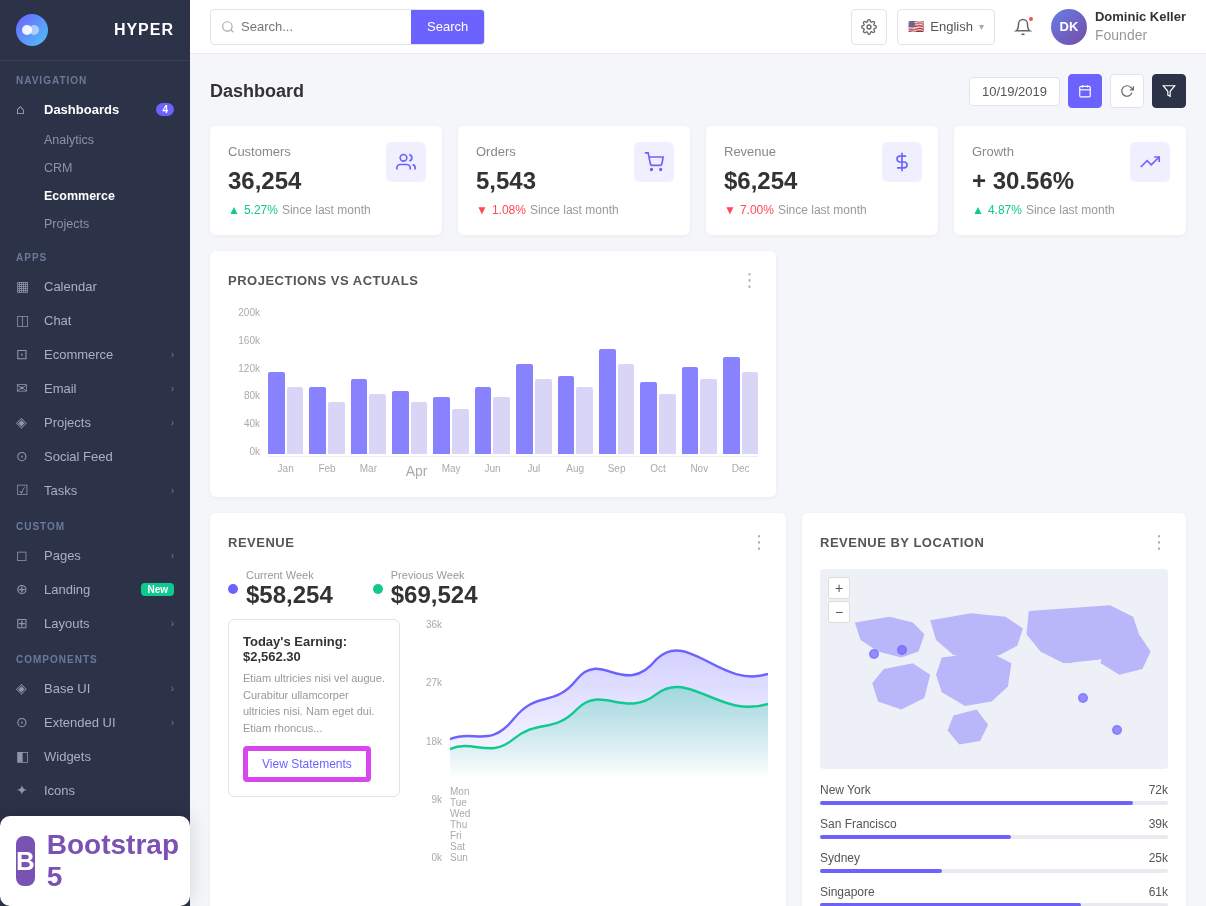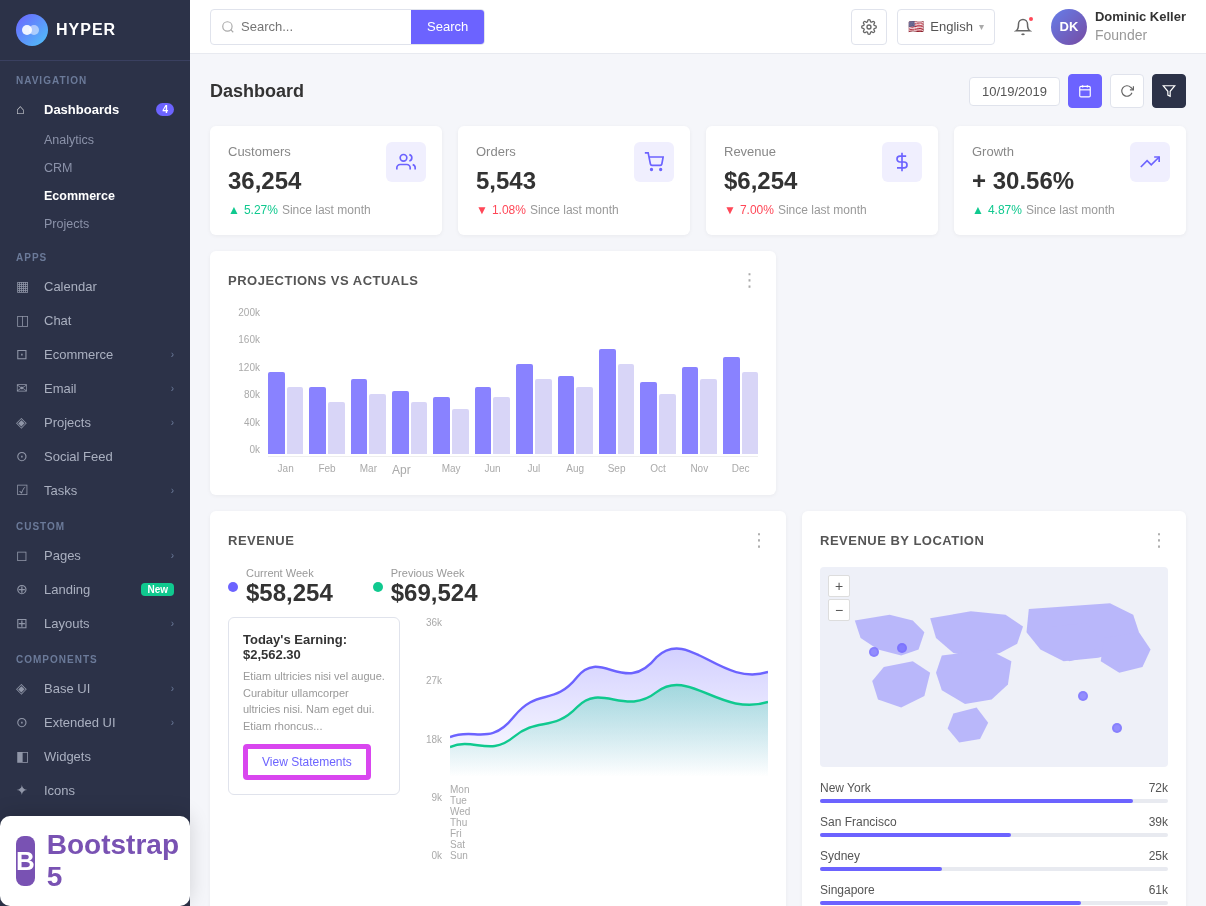--- a/index.html
+++ b/index.html
@@ -17,20 +17,21 @@
       overflow-y: auto;
     }
     #sidebar::-webkit-scrollbar { width: 4px; }
     #sidebar::-webkit-scrollbar-thumb { background: #444; }
 
     .sidebar-logo {
       display: flex;
       align-items: center;
       padding: 14px 16px;
       border-bottom: 1px solid #3a4060;
+      justify-content: space-between;
     }
     .logo-icon {
       width: 32px; height: 32px;
       background: linear-gradient(135deg, #6c63ff, #4fc3f7);
       border-radius: 50%;
       display: flex; align-items: center; justify-content: center;
       font-size: 14px; color: white; font-weight: bold;
       margin-right: 8px;
     }
     .logo-text { color: white; font-size: 16px; font-weight: 700; letter-spacing: 1px; }
@@ -704,21 +705,21 @@
                 </div>
                 <div style="display: flex; align-items: flex-end; gap: 2px; flex: 1 1 0%; height: 150px;">
                   <div style="flex: 1 1 0%; height: 97.5px; background: rgb(108, 99, 255); border-radius: 2px 2px 0px 0px; opacity: 0.8;"></div>
                   <div style="flex: 1 1 0%; height: 82.5px; background: rgb(216, 213, 247); border-radius: 2px 2px 0px 0px;"></div>
                 </div>
               </div>
             <div style="display:flex;gap:6px;margin-top:6px;" id="bar-x-labels">
             <div style="flex: 1 1 0%; text-align: center; font-size: 10px; color: rgb(170, 170, 170);">Jan</div>
                 <div style="flex: 1 1 0%; text-align: center; font-size: 10px; color: rgb(170, 170, 170);">Feb</div>
                 <div style="flex: 1 1 0%; text-align: center; font-size: 10px; color: rgb(170, 170, 170);">Mar</div>
-                <div style="flex: 1 1 0%; text-align: left; font-size: 12px; color: rgb(170, 170, 170);">Apr</div>
+                <div style="flex: 1 1 0%; text-align: right; font-size: 14px; color: rgb(170, 170, 170);">Apr</div>
                 <div style="flex: 1 1 0%; text-align: center; font-size: 10px; color: rgb(170, 170, 170);">May</div>
                 <div style="flex: 1 1 0%; text-align: center; font-size: 10px; color: rgb(170, 170, 170);">Jun</div>
                 <div style="flex: 1 1 0%; text-align: center; font-size: 10px; color: rgb(170, 170, 170);">Jul</div>
                 <div style="flex: 1 1 0%; text-align: center; font-size: 10px; color: rgb(170, 170, 170);">Aug</div>
                 <div style="flex: 1 1 0%; text-align: center; font-size: 10px; color: rgb(170, 170, 170);">Sep</div>
                 <div style="flex: 1 1 0%; text-align: center; font-size: 10px; color: rgb(170, 170, 170);">Oct</div>
                 <div style="flex: 1 1 0%; text-align: center; font-size: 10px; color: rgb(170, 170, 170);">Nov</div>
                 <div style="flex: 1 1 0%; text-align: center; font-size: 10px; color: rgb(170, 170, 170);">Dec</div>
               </div>
           </div>

